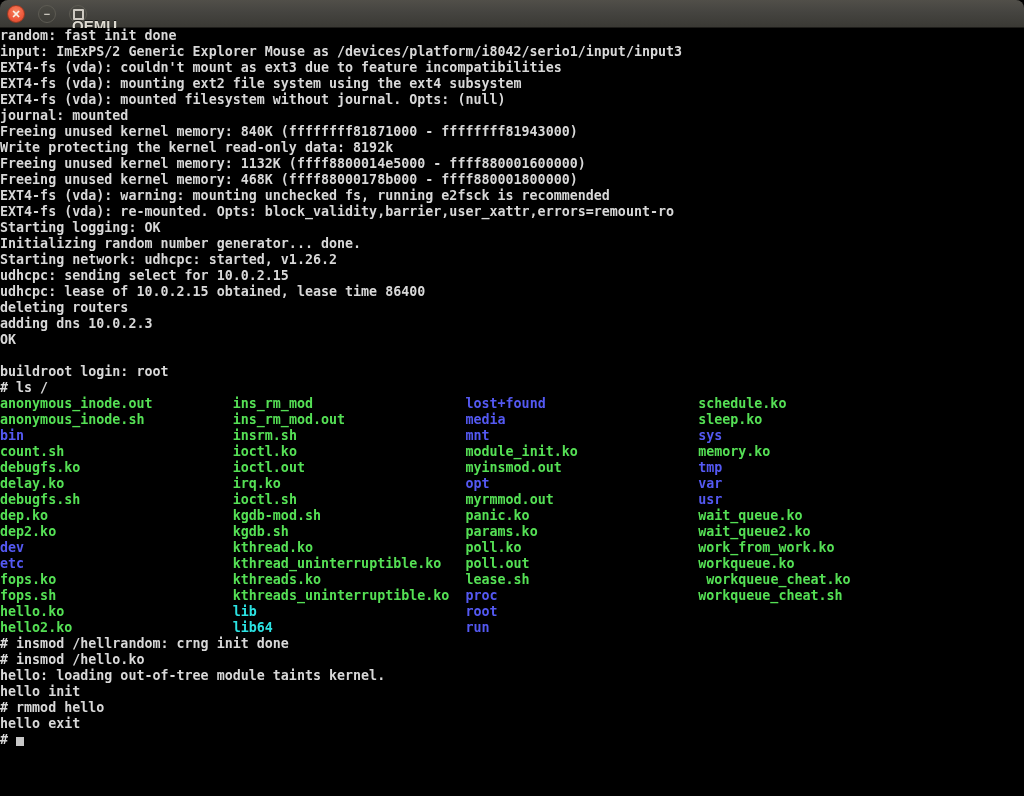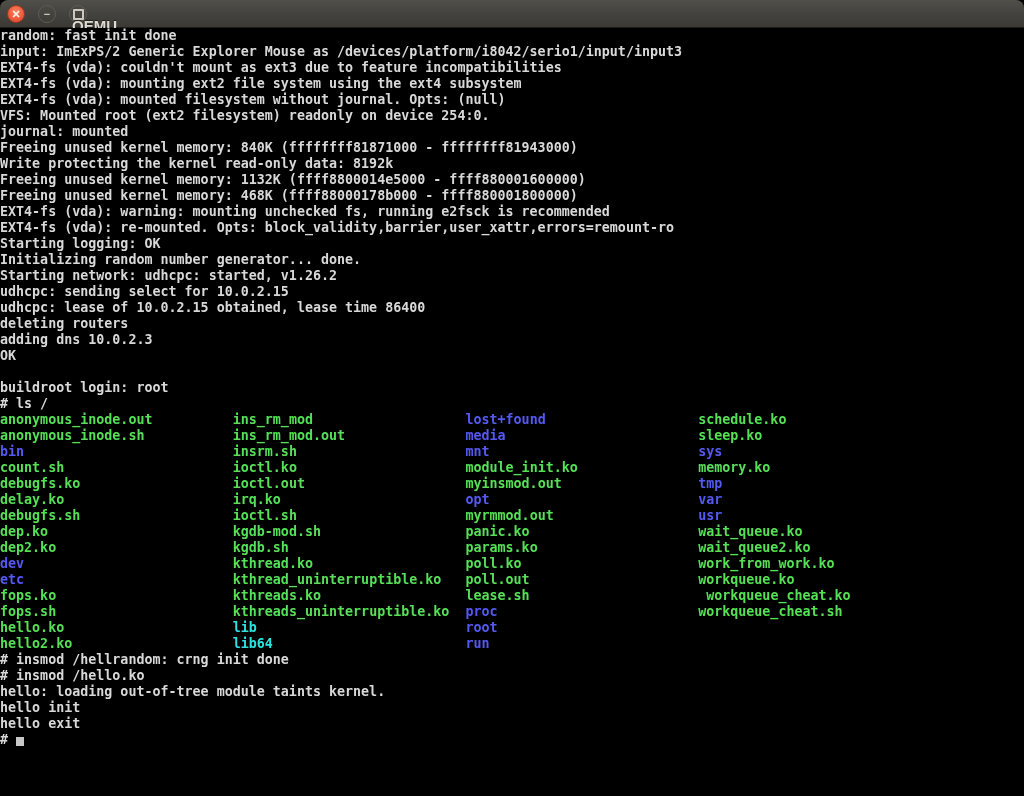--- a/index.html
+++ b/index.html
@@ -72,21 +72,20 @@
   </button>
   <span class="title">QEMU</span>
 </div>
 
 <div class="terminal" id="console">
     <div class="ln">random: fast init done</div>
     <div class="ln">input: ImExPS/2 Generic Explorer Mouse as /devices/platform/i8042/serio1/input/input3</div>
     <div class="ln">EXT4-fs (vda): couldn't mount as ext3 due to feature incompatibilities</div>
     <div class="ln">EXT4-fs (vda): mounting ext2 file system using the ext4 subsystem</div>
     <div class="ln">EXT4-fs (vda): mounted filesystem without journal. Opts: (null)</div>
-    <div class="ln">VFS: Mounted root (ext2 filesystem) readonly on device 254:0.</div>
     <div class="ln">journal: mounted</div>
     <div class="ln">Freeing unused kernel memory: 840K (ffffffff81871000 - ffffffff81943000)</div>
     <div class="ln">Write protecting the kernel read-only data: 8192k</div>
     <div class="ln">Freeing unused kernel memory: 1132K (ffff8800014e5000 - ffff880001600000)</div>
     <div class="ln">Freeing unused kernel memory: 468K (ffff88000178b000 - ffff880001800000)</div>
     <div class="ln">EXT4-fs (vda): warning: mounting unchecked fs, running e2fsck is recommended</div>
     <div class="ln">EXT4-fs (vda): re-mounted. Opts: block_validity,barrier,user_xattr,errors=remount-ro</div>
     <div class="ln">Starting logging: OK</div>
     <div class="ln">Initializing random number generator... done.</div>
     <div class="ln">Starting network: udhcpc: started, v1.26.2</div>
@@ -110,15 +109,16 @@
     <div class="ln"><span class="c-dir">dev</span>                          <span class="c-file">kthread.ko</span>                   <span class="c-file">poll.ko</span>                      <span class="c-file">work_from_work.ko</span></div>
     <div class="ln"><span class="c-dir">etc</span>                          <span class="c-file">kthread_uninterruptible.ko</span>   <span class="c-file">poll.out</span>                     <span class="c-file">workqueue.ko</span></div>
     <div class="ln"><span class="c-file">fops.ko</span>                      <span class="c-file">kthreads.ko</span>                  <span class="c-file">lease.sh</span>                      <span class="c-file">workqueue_cheat.ko</span></div>
     <div class="ln"><span class="c-file">fops.sh</span>                      <span class="c-file">kthreads_uninterruptible.ko</span>  <span class="c-dir">proc</span>                         <span class="c-file">workqueue_cheat.sh</span></div>
     <div class="ln"><span class="c-file">hello.ko</span>                     <span class="c-link">lib</span>                          <span class="c-dir">root</span></div>
     <div class="ln"><span class="c-file">hello2.ko</span>                    <span class="c-link">lib64</span>                        <span class="c-dir">run</span></div>
     <div class="ln"># insmod /hellrandom: crng init done</div>
     <div class="ln"># insmod /hello.ko</div>
     <div class="ln">hello: loading out-of-tree module taints kernel.</div>
     <div class="ln">hello init</div>
+    <div class="ln"># rmmod hello</div>
     <div class="ln">hello exit</div>
     <div class="ln"># <span class="cursor"></span></div>
   </div>
 
 </body></html>

